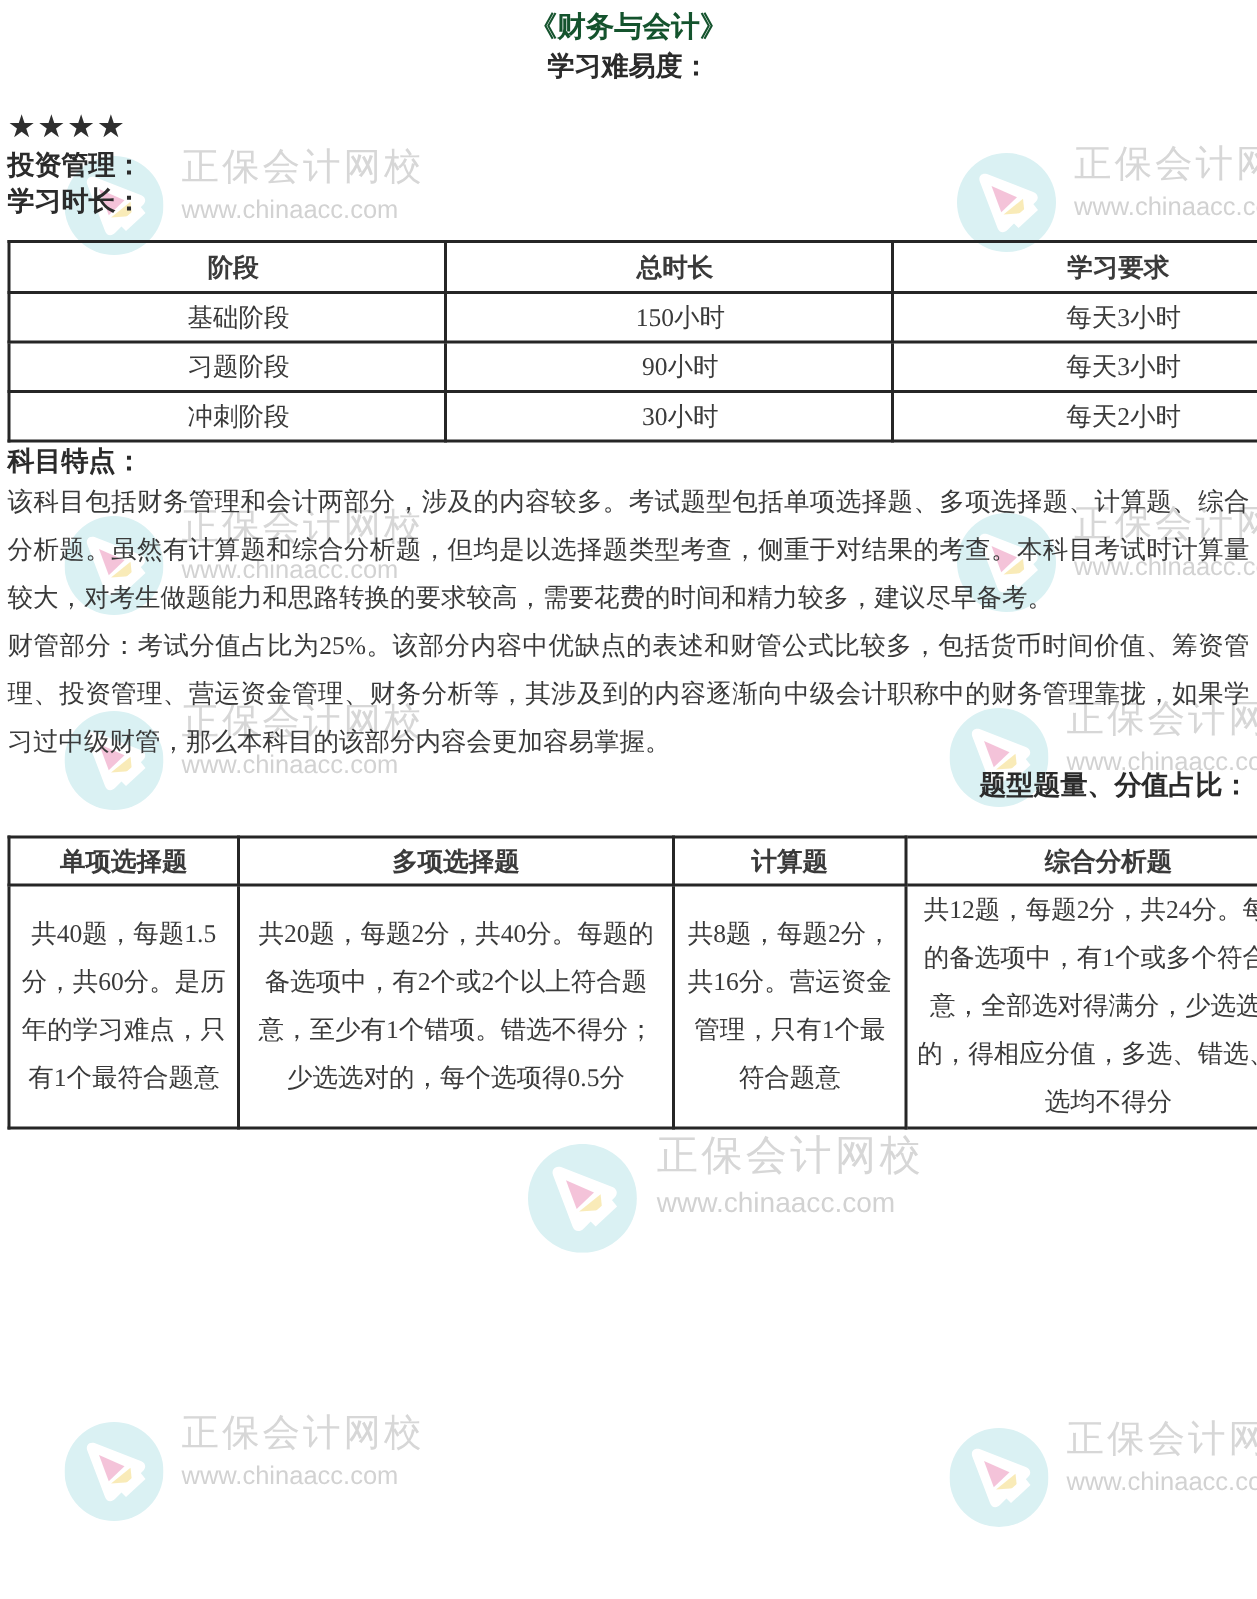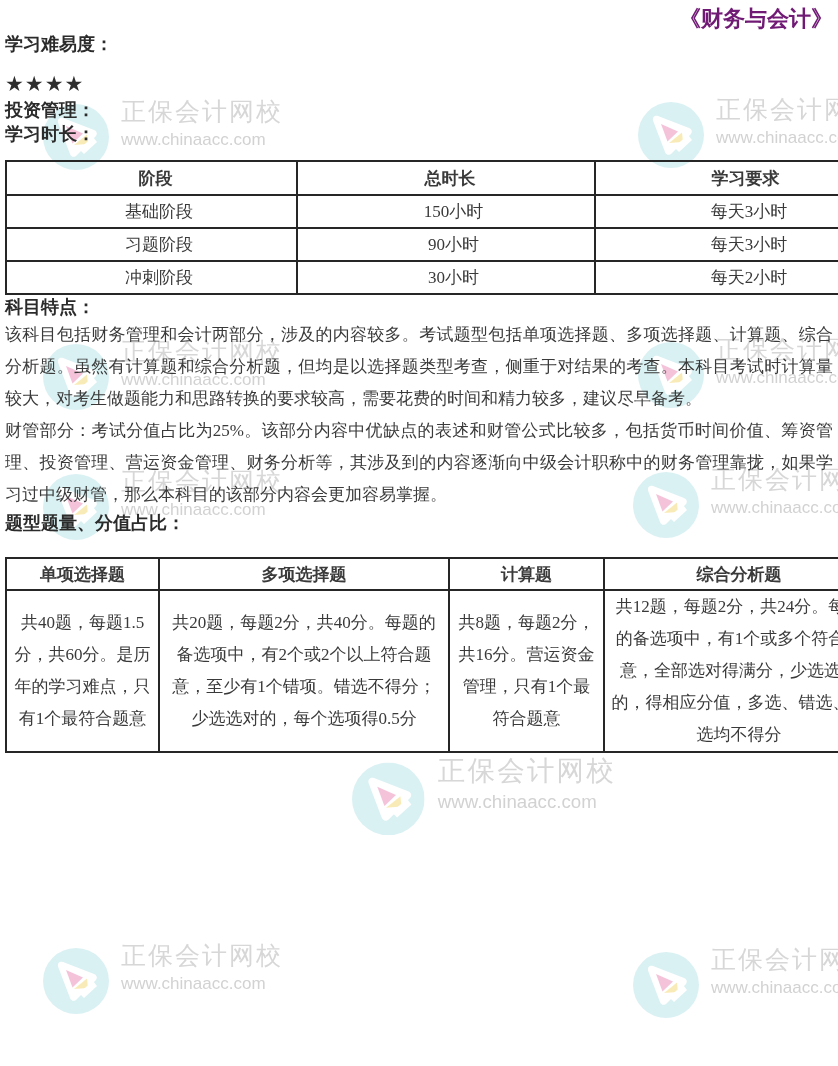--- a/index.html
+++ b/index.html
@@ -16,28 +16,28 @@
   .wm{position:absolute;display:flex;align-items:flex-start;}
   .wm-logo{width:66px;height:66px;flex:0 0 66px;margin-top:6px;}
   .wm-texts{margin-left:12px;white-space:nowrap;}
   .wm-brand{font-size:25px;line-height:27px;letter-spacing:2px;color:var(--watermark-text,#d7d7d7);}
   .wm-url{font-size:17px;line-height:19px;margin-top:5px;color:#d2d2d2;
           font-family:"Liberation Sans","DejaVu Sans",sans-serif;}
   .wm.big{transform:scale(1.1);transform-origin:top left;}
   
   .content{position:relative;z-index:1;padding:0 5px;}
   h1.doc-title{
-    margin:6px 0 0 0;text-align:right;
-    font-size:22px;line-height:26px;font-weight:bold;color:#701a75;
+    margin:6px 0 0 0;text-align:center;
+    font-size:19px;line-height:26px;font-weight:bold;color:#14532d;
   }
   h2.sec{
     margin:0;font-size:18px;line-height:24px;font-weight:bold;
     color:var(--heading,#2b2b2b);
   }
-  .h-diff{margin-top:32px;}
+  .h-diff{margin-top:32px;text-align:center;}
   .stars{margin-top:15px;font-size:21px;line-height:27px;letter-spacing:1px;color:#2e2e2e;
          font-family:"DejaVu Sans",sans-serif;}
   .h-prep{margin-top:30px;}
   p.body{
     margin:0;font-size:17px;line-height:32px;text-align:justify;
   }
   .p-prep{margin-top:16px;line-height:30px;}
   .h-time{margin-top:24px;}
   table{
     border-collapse:collapse;width:828px;table-layout:fixed;
@@ -46,21 +46,21 @@
   table,th,td{border:2px solid var(--border,#262626);}
   th{font-weight:bold;}
   th,td{text-align:center;vertical-align:middle;padding:0 4px;}
   .t-time{margin-top:14px;}
   .t-time th{height:32px;padding-left:12px;}
   .t-time td{height:31px;padding-left:19px;}
   .h-feat{margin-top:12px;}
   .p-feat1{margin-top:20px;}
   .p-feat2{margin-top:21px;}
   .p-feat3{margin-top:18px;}
-  .h-types{margin-top:19px;}
+  .h-types{margin-top:19px;text-align:right;}
   .t-types{margin-top:22px;}
   .t-types th{height:30px;margin-left:24px;}
   .t-types td{height:126px;line-height:32px;padding:0 6px;}
 </style>
 </head>
 <body>
 
 <div class="page">
 
   <div class="wm-layer">

